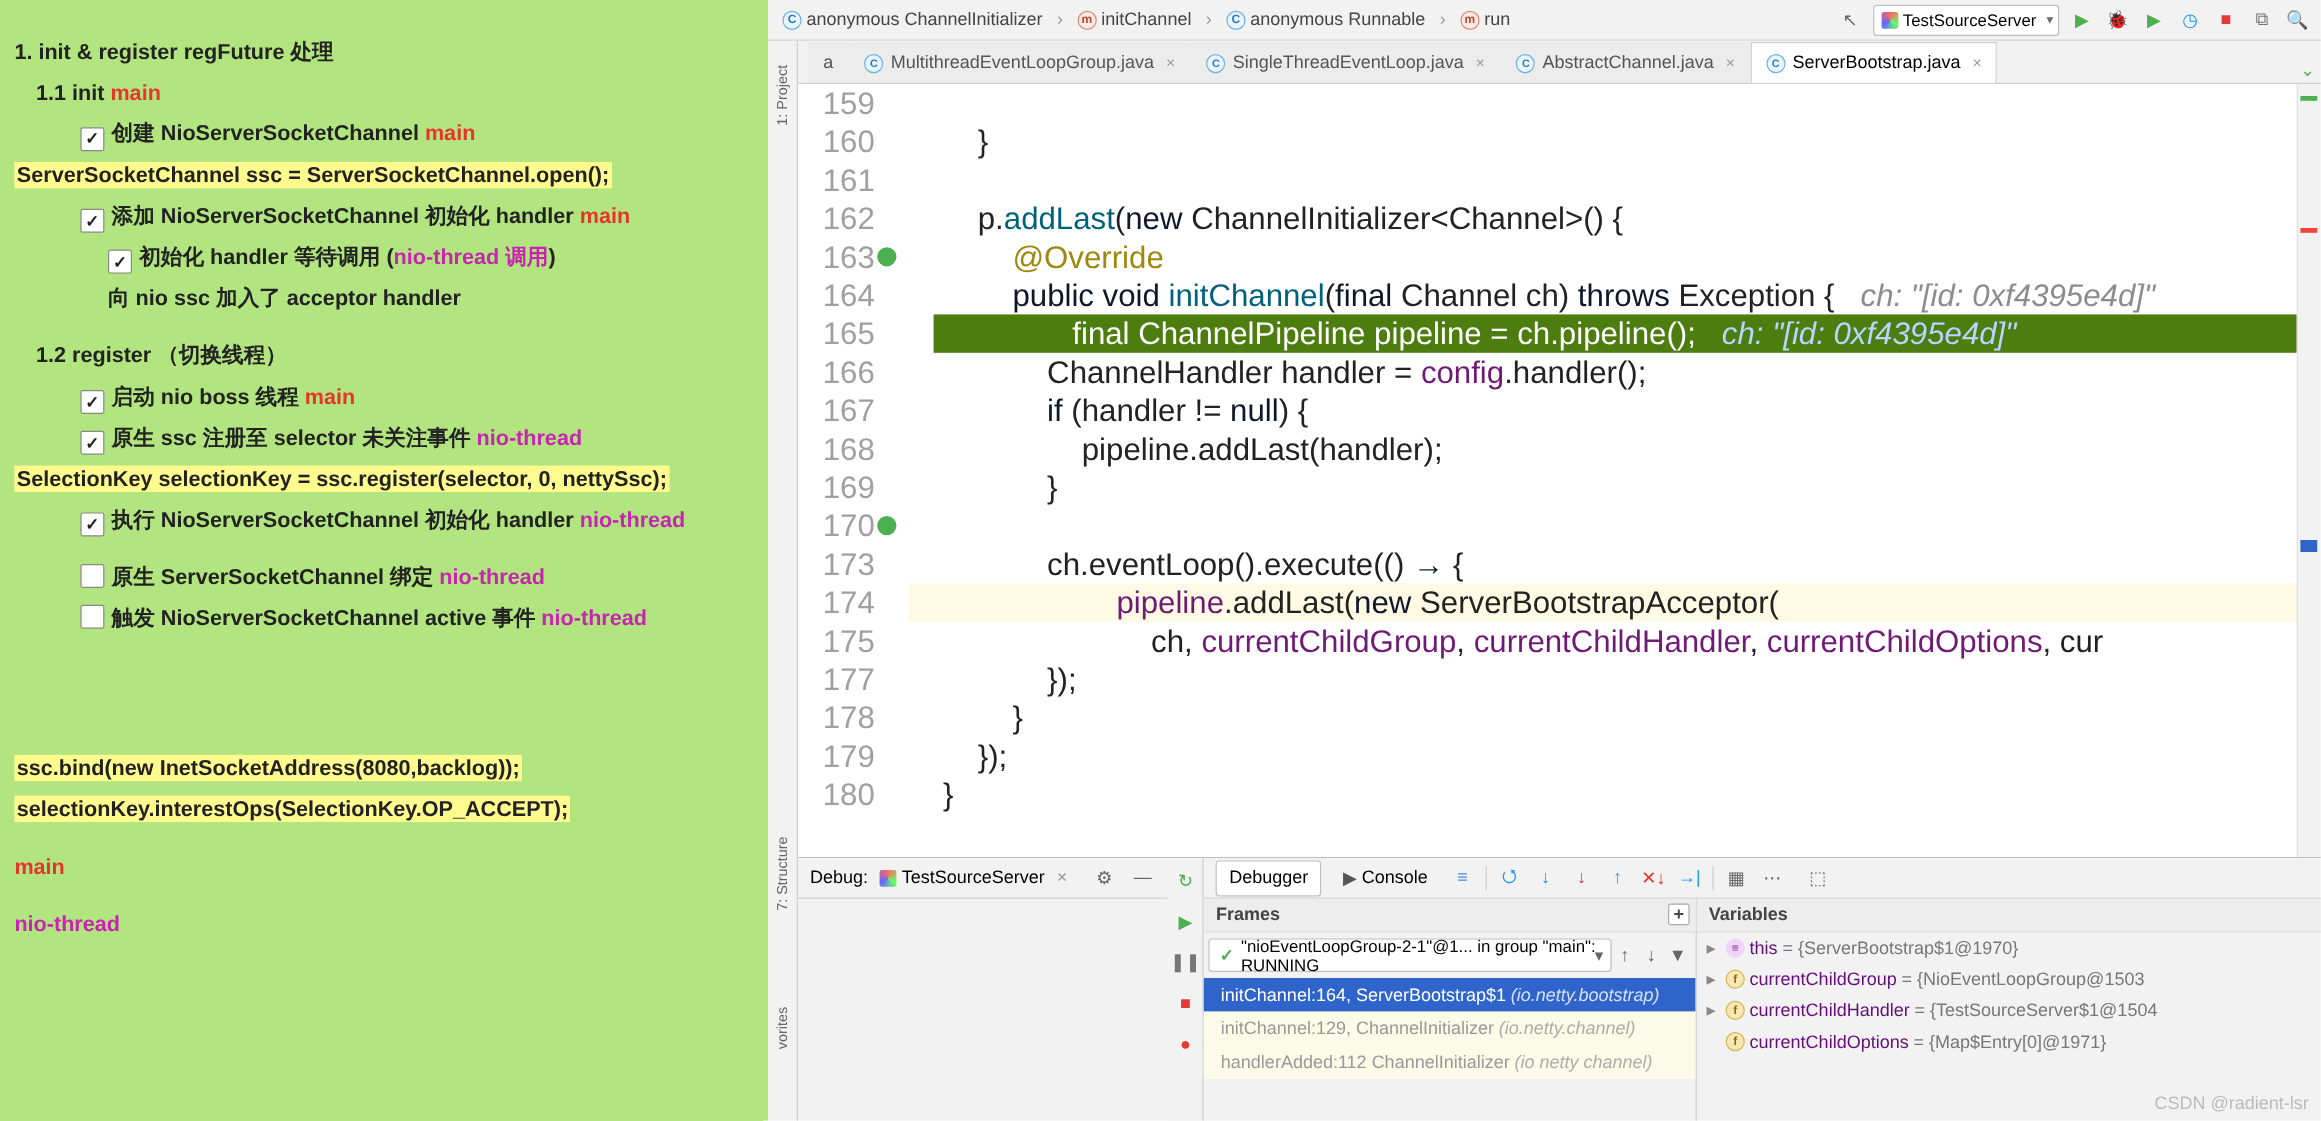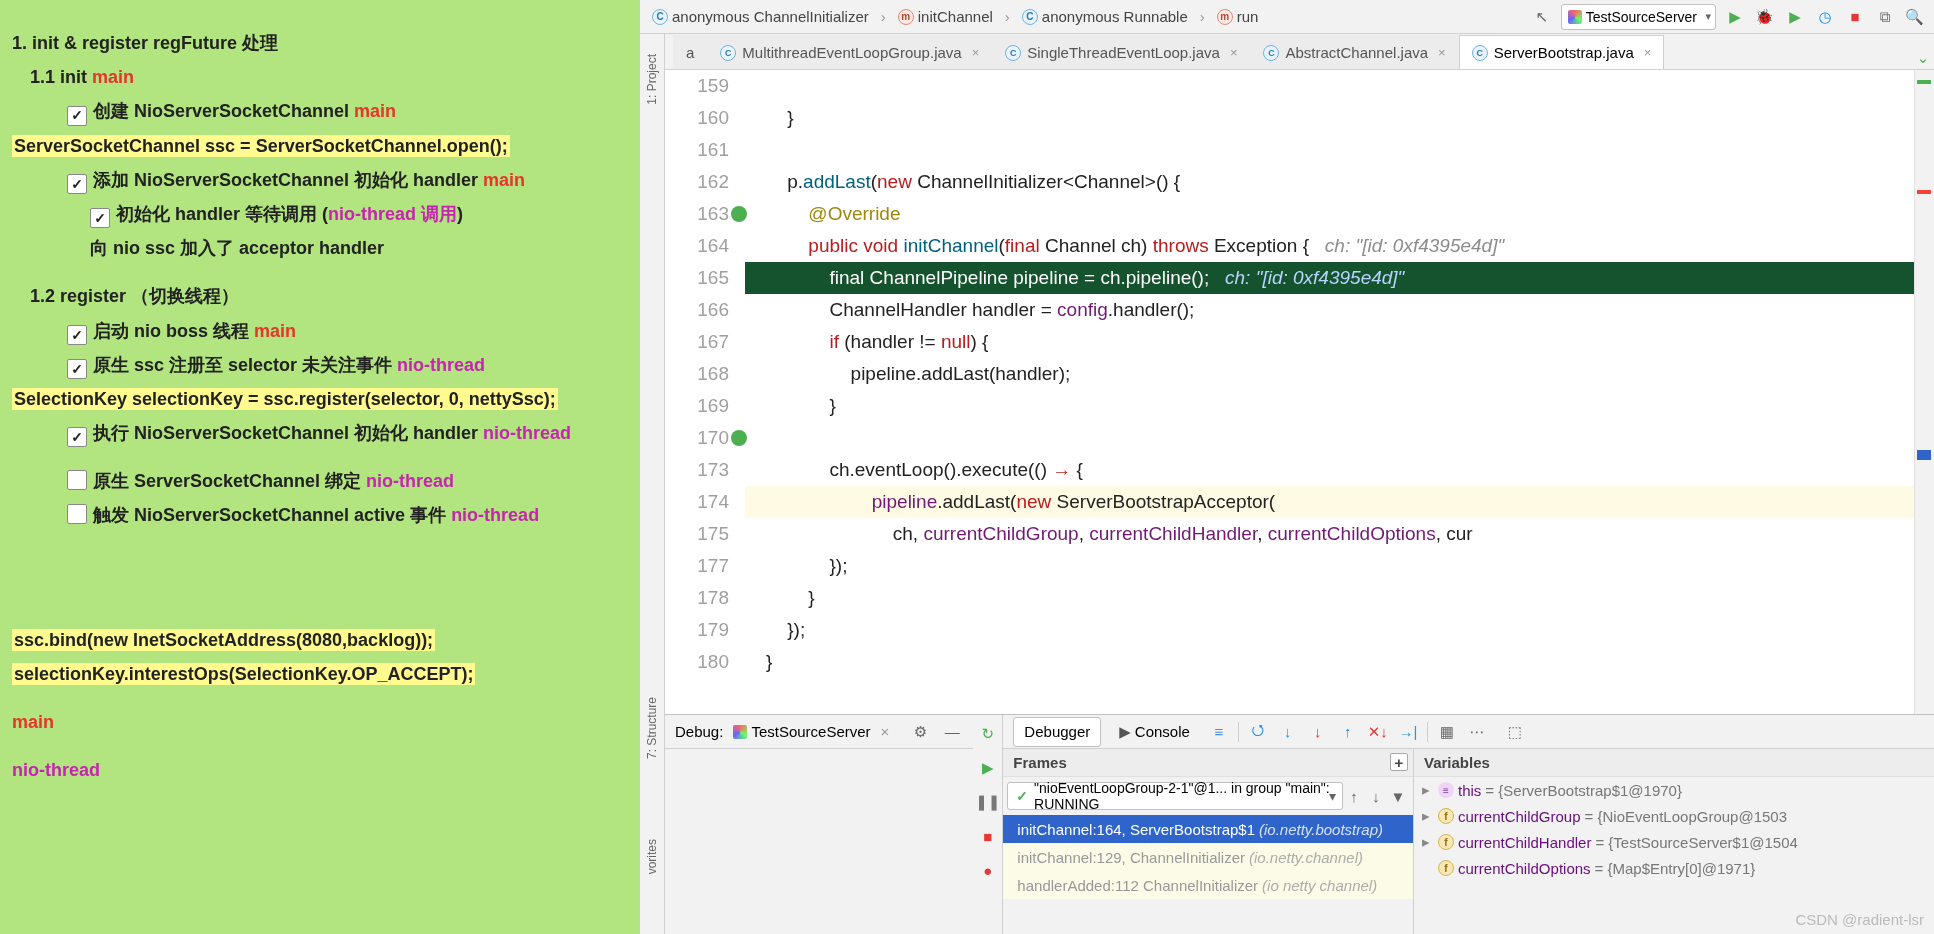--- a/index.html
+++ b/index.html
@@ -25,27 +25,27 @@
 .runcfg { height:26px; border:1px solid #c0c0c0; background:#fff; border-radius:3px; padding:0 18px 0 6px; display:flex; align-items:center; gap:4px; font-size:14px; position:relative; }
 .runcfg:after{content:"▾";position:absolute;right:4px;color:#666;font-size:11px;}
 .green{color:#4caf50;} .reddot{color:#e53935;} .blue{color:#2196f3;} .gray{color:#777;}
 .tabbar { height:36px; background:#f2f2f2; border-bottom:1px solid #d0d0d0; display:flex; align-items:end; padding-left:8px; font-size:15px; }
 .tab { height:34px; padding:0 12px; display:flex; align-items:center; gap:6px; border:1px solid transparent; border-bottom:none; color:#555; background:#ececec; }
 .tab.active { background:#fff; border-color:#d0d0d0; color:#000; }
 .tab .x { color:#999; font-size:13px; margin-left:4px; }
 .tab .ico { width:16px;height:16px;border-radius:50%;background:#e8f4ff;border:1px solid #6fb3e0;display:flex;align-items:center;justify-content:center;font-size:9px;color:#2a7ab0;font-weight:700; }
 .tabbar .fill{flex:1;}
 .editorRow { flex:1; display:flex; min-height:0; }
-.editor { flex:1; display:flex; font-family:"JetBrains Mono",Consolas,monospace; font-size:19px; line-height:32px; background:#fff; overflow:hidden; position:relative; }
+.editor { flex:1; display:flex; font-family:"JetBrains Mono",Consolas,monospace; font-size:26px; line-height:32px; background:#fff; overflow:hidden; position:relative;gap:12px; }
 .gutter { width:80px; text-align:right; color:#a0a0a0; padding-right:16px; background:#fff; user-select:none; position:relative; }
 .gi { position:absolute; width:16px; height:16px; border-radius:50%; }
 .ov { background:#4caf50; }
 .code { flex:1; white-space:pre; color:#222; overflow:hidden; }
-.kw{color:#b91c1c;} .ann{color:#9e880d;} .fld{color:#701a75;} .cmt{color:#8c8c8c;font-style:italic;} .fn{color:#00627a;}
-.hlRow{background:#14532d;color:#fff;display:inline-block;width:100%;}
+.kw{color:#0f172a;} .ann{color:#9e880d;} .fld{color:#701a75;} .cmt{color:#8c8c8c;font-style:italic;} .fn{color:#00627a;}
+.hlRow{background:#4d7c0f;color:#fff;display:inline-block;width:100%;margin-left:21px;}
 .hlRow .kw,.hlRow .fn,.hlRow .fld,.hlRow .cmt{color:#fff;}
 .hlRow .cmt{color:#b8d4ff;}
 .ylRow{background:#fffae3;display:inline-block;width:100%;}
 .debug { height:220px; border-top:1px solid #c0c0c0; display:flex; flex-direction:row; background:#f2f2f2; font-size:15px; }
 .debugHead { height:34px; display:flex; align-items:center; padding:0 10px; border-bottom:1px solid #d0d0d0; gap:10px; }
 .debugHead .fill{flex:1;}
 .debugBody { flex:1; display:flex; }
 .dbgSide { width:30px; background:#f2f2f2; border-right:1px solid #d0d0d0; display:flex; flex-direction:column; align-items:center; gap:12px; padding-top:8px; }
 .dbgMain { flex:1; display:flex; flex-direction:column; }
 .dbgTabs { height:34px; display:flex; align-items:center; padding:0 10px; gap:8px; border-bottom:1px solid #d0d0d0; }

